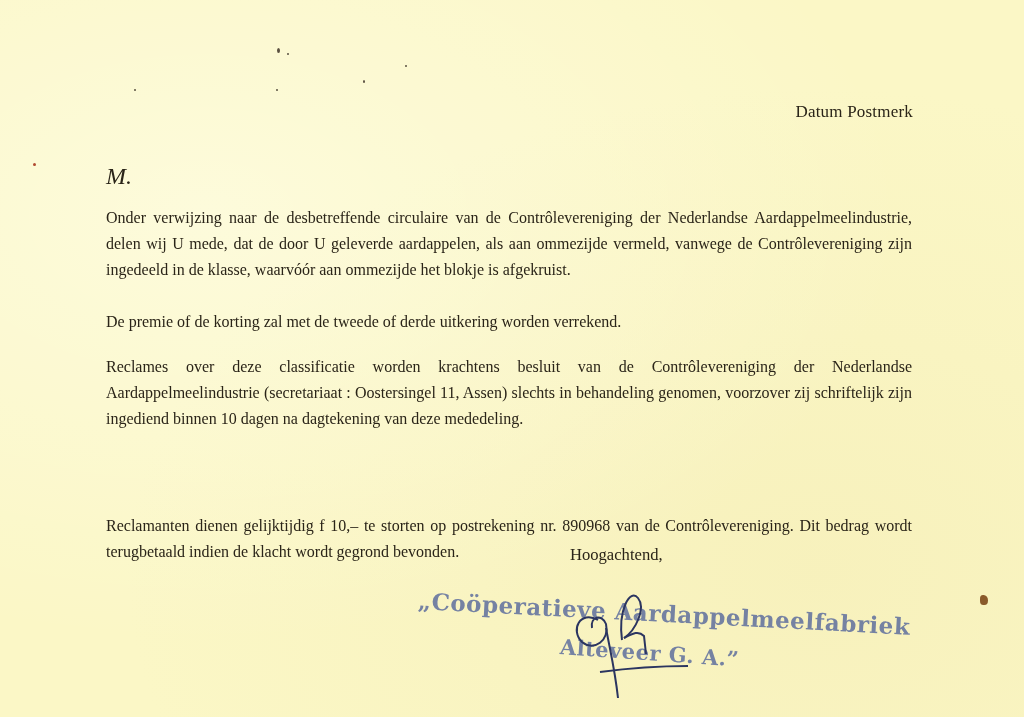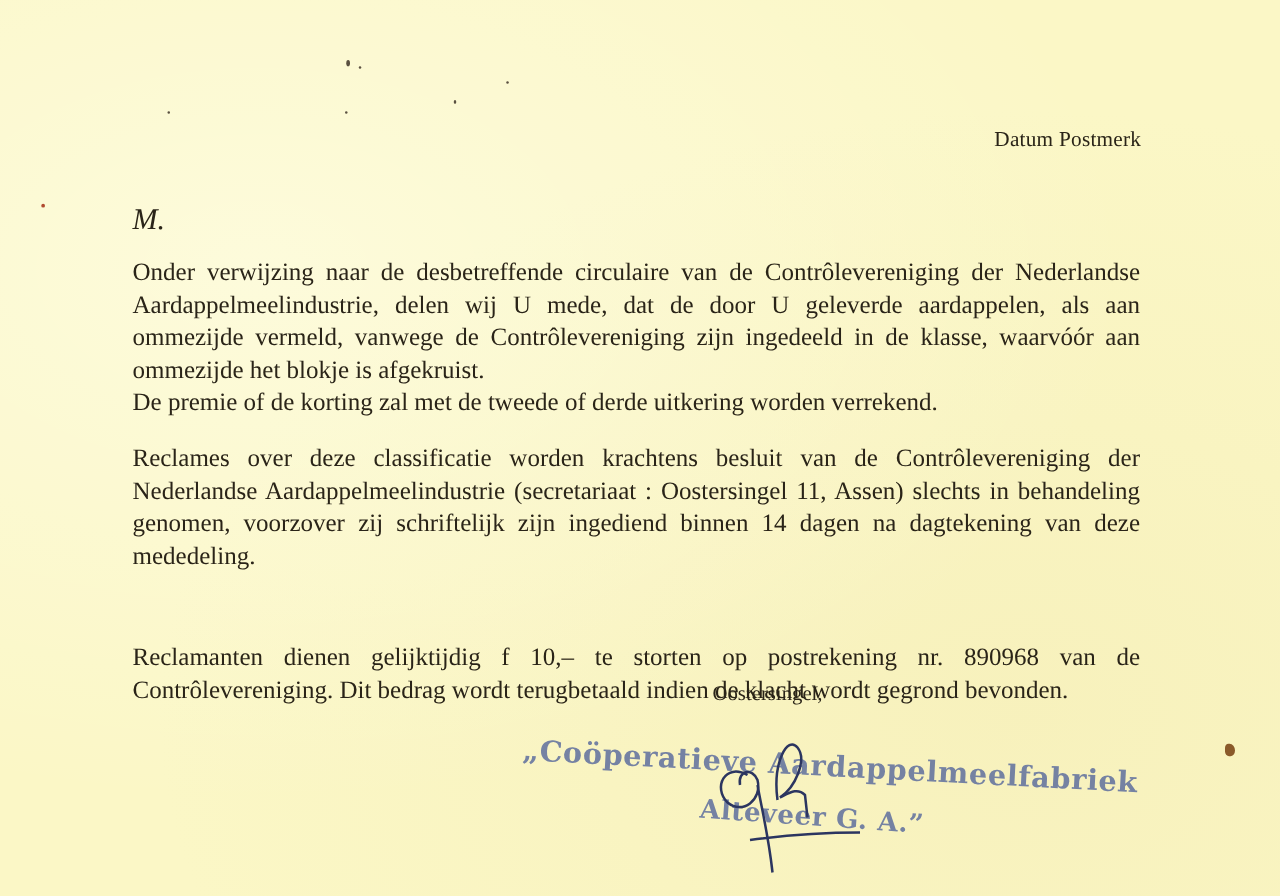--- a/index.html
+++ b/index.html
@@ -45,21 +45,21 @@
       position: absolute;
       left: 106px;
       top: 163px;
       font-size: 24px;
       font-style: italic;
     }
     .body-text {
       position: absolute;
       left: 106px;
       width: 806px;
-      font-size: 20px;
+      font-size: 16px;
       line-height: 26px;
       text-align: justify;
       text-align-last: left;
       margin: 0;
     }
     .p1 { top: 205px; }
     .p2 { top: 309px; }
     .p3 { top: 354px; }
     .p4 { top: 469px; margin-top: 44px; }
     .closing {
@@ -113,24 +113,24 @@
   <div class="speck" style="left:405px;top:65px;width:2px;height:2px;"></div>
   <div class="speck" style="left:33px;top:163px;width:3px;height:3px;background:#b04a30;"></div>
   <div class="stain" style="left:980px;top:595px;width:8px;height:10px;"></div>
 
   <div class="date-line">Datum Postmerk</div>
 
   <div class="salutation">M.</div>
 
   <p class="body-text p1">Onder verwijzing naar de desbetreffende circulaire van de Contrôlevereniging der Nederlandse Aardappelmeelindustrie, delen wij U mede, dat de door U geleverde aardappelen, als aan ommezijde vermeld, vanwege de Contrôlevereniging zijn ingedeeld in de klasse, waarvóór aan ommezijde het blokje is afgekruist.</p>
   <p class="body-text p2">De premie of de korting zal met de tweede of derde uitkering worden verrekend.</p>
-  <p class="body-text p3">Reclames over deze classificatie worden krachtens besluit van de Contrôlevereniging der Nederlandse Aardappelmeelindustrie (secretariaat : Oostersingel 11, Assen) slechts in behandeling genomen, voorzover zij schriftelijk zijn ingediend binnen 14 dagen na dagtekening van deze mededeling.</p>
+  <p class="body-text p3">Reclames over deze classificatie worden krachtens besluit van de Contrôlevereniging der Nederlandse Aardappelmeelindustrie (secretariaat : Oostersingel 11, Assen) slechts in behandeling genomen, voorzover zij schriftelijk zijn ingediend binnen 10 dagen na dagtekening van deze mededeling.</p>
   <p class="body-text p4">Reclamanten dienen gelijktijdig f 10,– te storten op postrekening nr. 890968 van de Contrôlevereniging. Dit bedrag wordt terugbetaald indien de klacht wordt gegrond bevonden.</p>
 
-  <div class="closing">Oostersingel,</div>
+  <div class="closing">Hoogachtend,</div>
 
   <div class="stamp stamp-line1">„Coöperatieve Aardappelmeelfabriek</div>
   <div class="stamp stamp-line2">Alteveer G. A.”</div>
 
   <svg class="signature" viewBox="0 0 160 120">
     <path d="M38 40 C 20 30, 10 50, 22 62 C 34 72, 50 60, 46 44 C 42 34, 30 36, 32 48" fill="none" stroke="#2b3560" stroke-width="2"></path>
     <path d="M46 48 C 50 70, 55 90, 58 118" fill="none" stroke="#2b3560" stroke-width="2"></path>
     <path d="M62 60 C 58 30, 70 8, 78 18 C 86 28, 76 50, 64 58" fill="none" stroke="#2b3560" stroke-width="2"></path>
     <path d="M64 58 C 72 54, 78 50, 84 56 L 86 74" fill="none" stroke="#2b3560" stroke-width="2"></path>
     <path d="M40 92 C 70 88, 100 86, 128 86" fill="none" stroke="#2b3560" stroke-width="2"></path>

